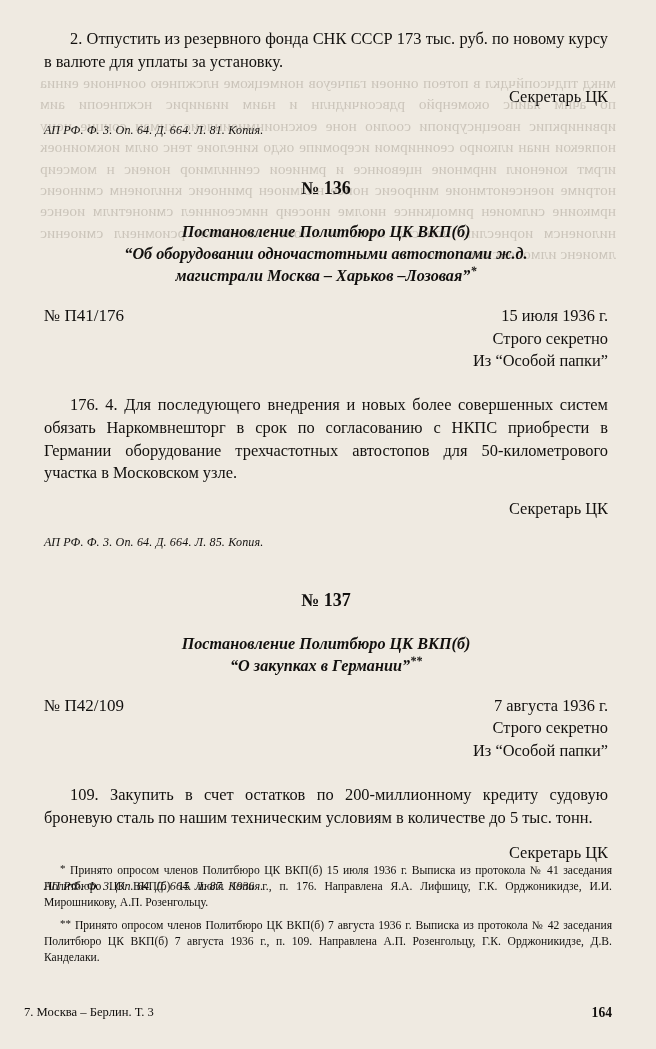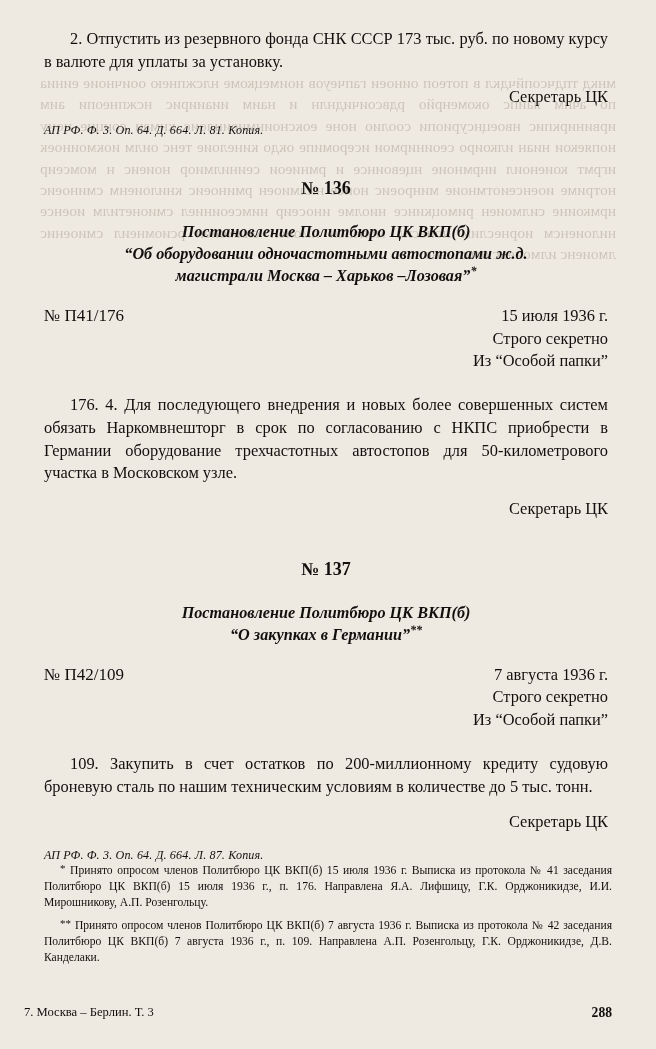--- a/index.html
+++ b/index.html
@@ -165,20 +165,21 @@
         <div class="meta-left">№ П41/176</div>
         <div class="meta-right">
           <div>15 июля 1936 г.</div>
           <div>Строго секретно</div>
           <div>Из “Особой папки”</div>
         </div>
       </div>
       <div class="body-block">
         <p class="para">176. 4. Для последующего внедрения и новых более совершенных систем обязать Наркомвнешторг в срок по согласованию с НКПС приобрести в Германии оборудование трехчастотных автостопов для 50-километрового участка в Московском узле.</p>
         <p class="sign">Секретарь ЦК</p>
+        <p class="archive">АП РФ. Ф. 3. Оп. 64. Д. 664. Л. 85. Копия.</p>
       </div>
     </div>
 
     <div>
       <p class="docnum">№ 137</p>
       <div class="doctitle">
         <span class="line2">Постановление Политбюро ЦК ВКП(б)</span>
         <span class="line2"><span>“О закупках в Германии”</span><span class="star">**</span></span>
       </div>
       <div class="meta">
@@ -198,16 +199,16 @@
 
   </div>
 
   <div class="footnotes">
     <p class="fn"><sup>*</sup> <span>Принято опросом членов Политбюро ЦК ВКП(б) 15 июля 1936 г. Выписка из протокола № 41 заседания Политбюро ЦК ВКП(б) 15 июля 1936 г., п. 176.  Направлена Я.А. Лифшицу, Г.К. Орджоникидзе,  И.И. Мирошникову, А.П. Розенгольцу.</span></p>
     <p class="fn"><sup>**</sup> <span>Принято опросом членов Политбюро ЦК ВКП(б) 7 августа 1936 г. Выписка из протокола № 42 заседания Политбюро ЦК ВКП(б) 7 августа 1936 г., п. 109.  Направлена А.П. Розенгольцу, Г.К. Орджоникидзе, Д.В. Канделаки.</span></p>
   </div>
 
   <div class="footer">
     <span>7. Москва – Берлин. Т. 3</span>
-    <span class="pageno">288</span>
+    <span class="pageno">164</span>
   </div>
 
 </div>
 
 </body></html>

